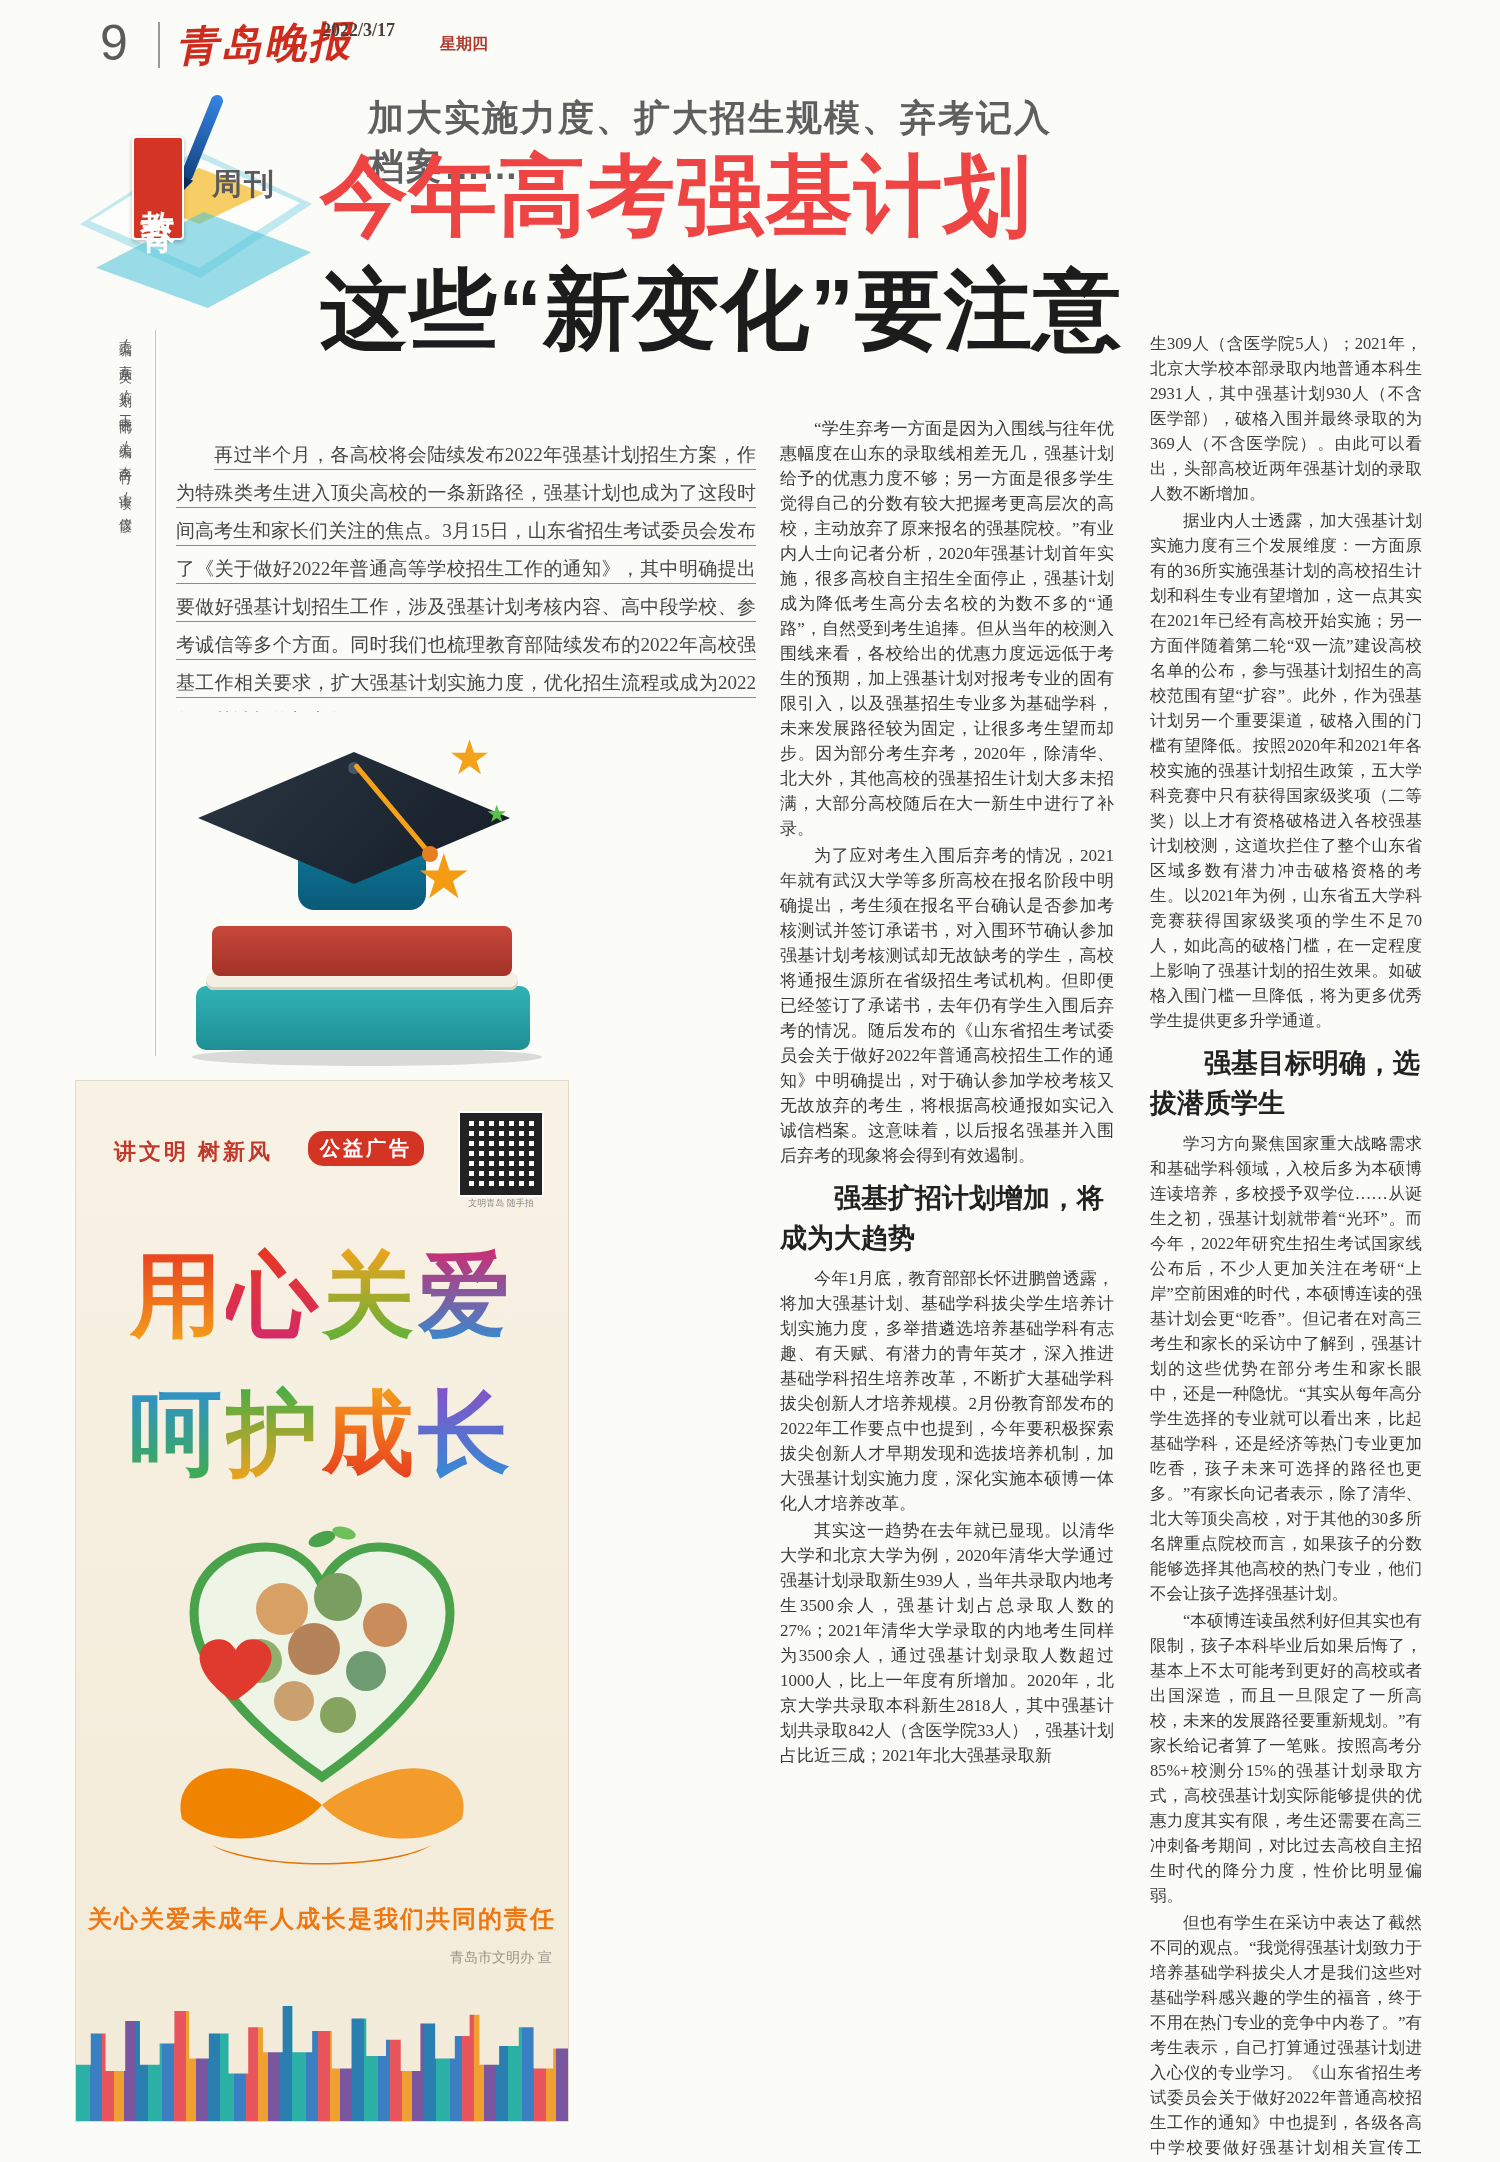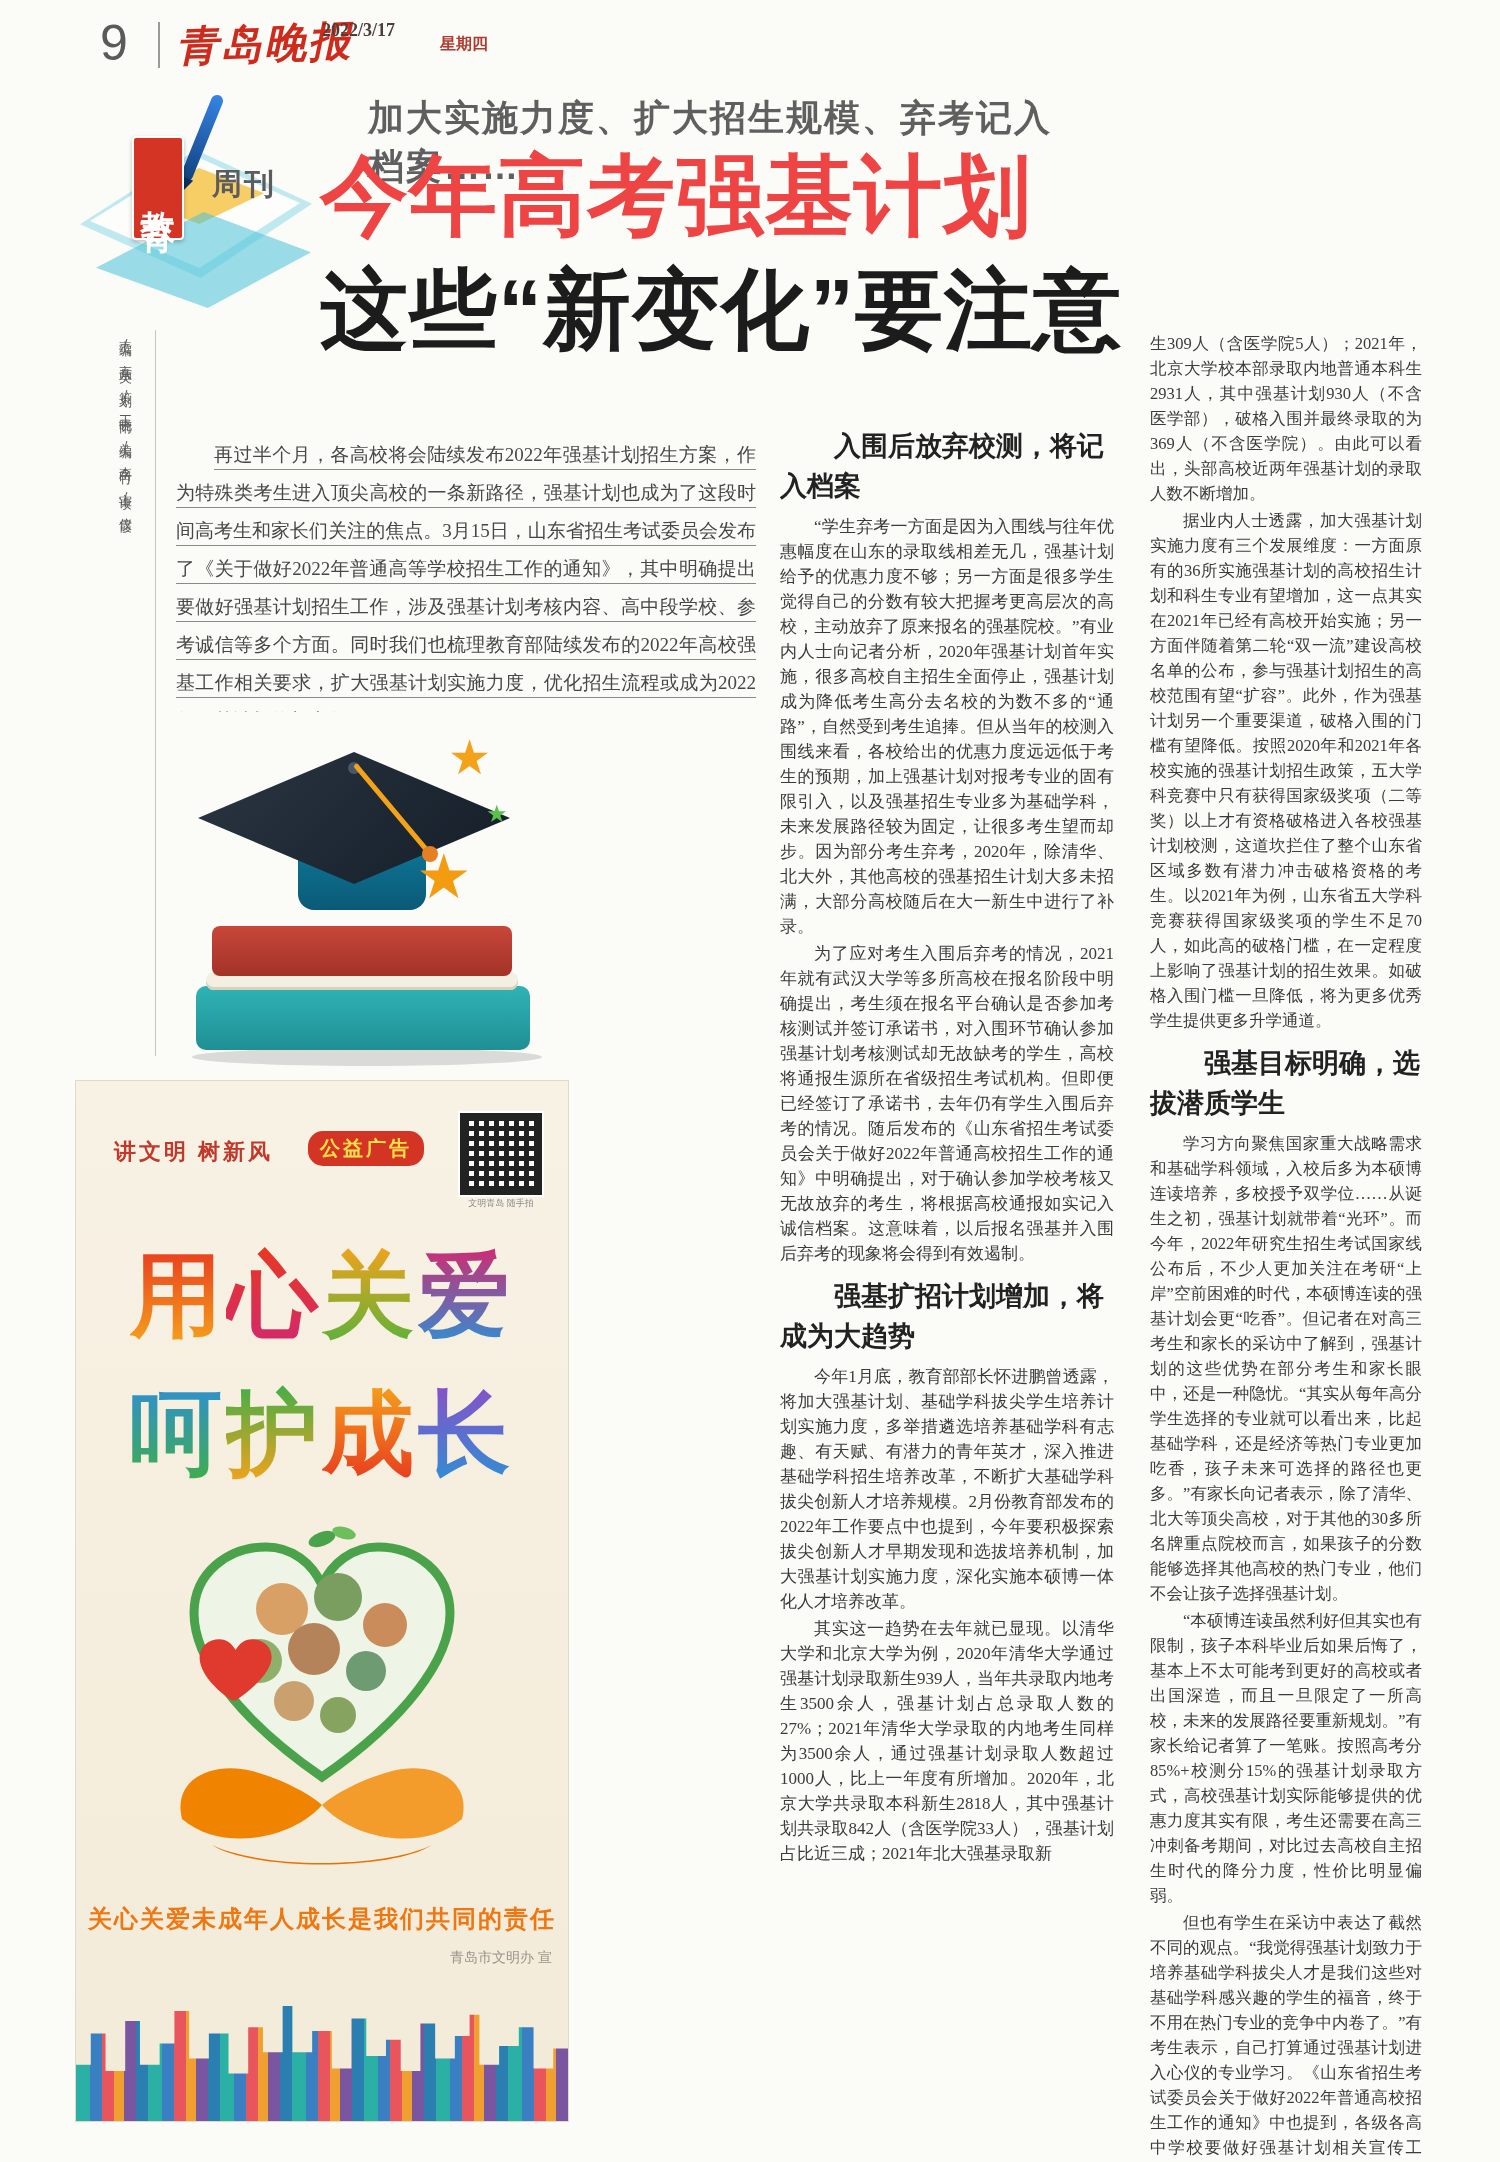--- a/index.html
+++ b/index.html
@@ -80,21 +80,21 @@
   .col1{left:780px;top:416px;width:334px;height:1692px;font-size:17px;line-height:25px;}
   .col2{left:1150px;top:288px;width:272px;height:1836px;font-size:16.5px;line-height:25px;margin-top:43px;}
   .col p{margin:0 0 2px 0;text-indent:2em;}
   .col p.noindent{text-indent:0;}
   .subhead{font-family:"Liberation Sans","DejaVu Sans",sans-serif;font-weight:900;color:#222;
     font-size:27px;line-height:40px;text-indent:2em;margin:10px 0 8px 0;text-align:left;}
   
   .poster{position:absolute;left:75px;top:1080px;width:492px;height:1040px;
     background:linear-gradient(180deg,#f8f2e5,#f3ebd8);border:1px solid #e2dac9;overflow:hidden;}
   .ribbon{position:absolute;left:38px;top:56px;font-size:22px;font-weight:900;color:#c0392b;letter-spacing:3px;}
-  .badge{position:absolute;left:232px;top:50px;background:#d43424;color:#fde047;font-size:20px;font-weight:700;
+  .badge{position:absolute;left:232px;top:50px;background:#d43424;color:#ffffff;font-size:20px;font-weight:700;
     padding:4px 12px;border-radius:15px;letter-spacing:3px;font-family:Liberation Mono, monospace;}
   .qr{position:absolute;right:26px;top:32px;width:74px;height:74px;background:
     repeating-linear-gradient(0deg,#222 0 5px,transparent 5px 10px),
     repeating-linear-gradient(90deg,#222 0 5px,#fff 5px 10px);
     border:4px solid #222;outline:2px solid #fff;}
   .qr-caption{position:absolute;right:12px;top:116px;width:110px;font-size:9px;color:#8a8a8a;text-align:center;}
   .bigline{position:absolute;width:100%;text-align:center;font-weight:900;font-size:92px;line-height:1;
     letter-spacing:4px;font-family:"Liberation Sans","DejaVu Sans",sans-serif;}
   .bigline span{color:#e8391f;}
   @supports ((-webkit-background-clip:text)){
@@ -203,21 +203,20 @@
         <path d="M320,310 C330,270 290,252 250,262 C220,270 194,284 180,296 C210,330 280,344 320,310 Z" fill="#f39c2b"></path>
         <path d="M70,336 C120,360 240,360 290,336 C250,362 110,362 70,336 Z" fill="#e67300"></path>
       </svg>
     </div>
     <div class="tagline">关心关爱未成年人成长是我们共同的责任</div>
     <div class="poster-credit">青岛市文明办 宣</div>
     <div class="skyline"></div>
   </div>
 
   <div class="col col1">
-    <div class="subhead">入围后放弃校测，将记入档案</div>
     <p>“学生弃考一方面是因为入围线与往年优惠幅度在山东的录取线相差无几，强基计划给予的优惠力度不够；另一方面是很多学生觉得自己的分数有较大把握考更高层次的高校，主动放弃了原来报名的强基院校。”有业内人士向记者分析，2020年强基计划首年实施，很多高校自主招生全面停止，强基计划成为降低考生高分去名校的为数不多的“通路”，自然受到考生追捧。但从当年的校测入围线来看，各校给出的优惠力度远远低于考生的预期，加上强基计划对报考专业的固有限引入，以及强基招生专业多为基础学科，未来发展路径较为固定，让很多考生望而却步。因为部分考生弃考，2020年，除清华、北大外，其他高校的强基招生计划大多未招满，大部分高校随后在大一新生中进行了补录。</p>
     <p>为了应对考生入围后弃考的情况，2021年就有武汉大学等多所高校在报名阶段中明确提出，考生须在报名平台确认是否参加考核测试并签订承诺书，对入围环节确认参加强基计划考核测试却无故缺考的学生，高校将通报生源所在省级招生考试机构。但即便已经签订了承诺书，去年仍有学生入围后弃考的情况。随后发布的《山东省招生考试委员会关于做好2022年普通高校招生工作的通知》中明确提出，对于确认参加学校考核又无故放弃的考生，将根据高校通报如实记入诚信档案。这意味着，以后报名强基并入围后弃考的现象将会得到有效遏制。</p>
     <div class="subhead">强基扩招计划增加，将成为大趋势</div>
     <p>今年1月底，教育部部长怀进鹏曾透露，将加大强基计划、基础学科拔尖学生培养计划实施力度，多举措遴选培养基础学科有志趣、有天赋、有潜力的青年英才，深入推进基础学科招生培养改革，不断扩大基础学科拔尖创新人才培养规模。2月份教育部发布的2022年工作要点中也提到，今年要积极探索拔尖创新人才早期发现和选拔培养机制，加大强基计划实施力度，深化实施本硕博一体化人才培养改革。</p>
     <p>其实这一趋势在去年就已显现。以清华大学和北京大学为例，2020年清华大学通过强基计划录取新生939人，当年共录取内地考生3500余人，强基计划占总录取人数的27%；2021年清华大学录取的内地考生同样为3500余人，通过强基计划录取人数超过1000人，比上一年度有所增加。2020年，北京大学共录取本科新生2818人，其中强基计划共录取842人（含医学院33人），强基计划占比近三成；2021年北大强基录取新</p>
   </div>
 
   <div class="col col2">
     <p class="noindent">生309人（含医学院5人）；2021年，北京大学校本部录取内地普通本科生2931人，其中强基计划930人（不含医学部），破格入围并最终录取的为369人（不含医学院）。由此可以看出，头部高校近两年强基计划的录取人数不断增加。</p>
     <p>据业内人士透露，加大强基计划实施力度有三个发展维度：一方面原有的36所实施强基计划的高校招生计划和科生专业有望增加，这一点其实在2021年已经有高校开始实施；另一方面伴随着第二轮“双一流”建设高校名单的公布，参与强基计划招生的高校范围有望“扩容”。此外，作为强基计划另一个重要渠道，破格入围的门槛有望降低。按照2020年和2021年各校实施的强基计划招生政策，五大学科竞赛中只有获得国家级奖项（二等奖）以上才有资格破格进入各校强基计划校测，这道坎拦住了整个山东省区域多数有潜力冲击破格资格的考生。以2021年为例，山东省五大学科竞赛获得国家级奖项的学生不足70人，如此高的破格门槛，在一定程度上影响了强基计划的招生效果。如破格入围门槛一旦降低，将为更多优秀学生提供更多升学通道。</p>

